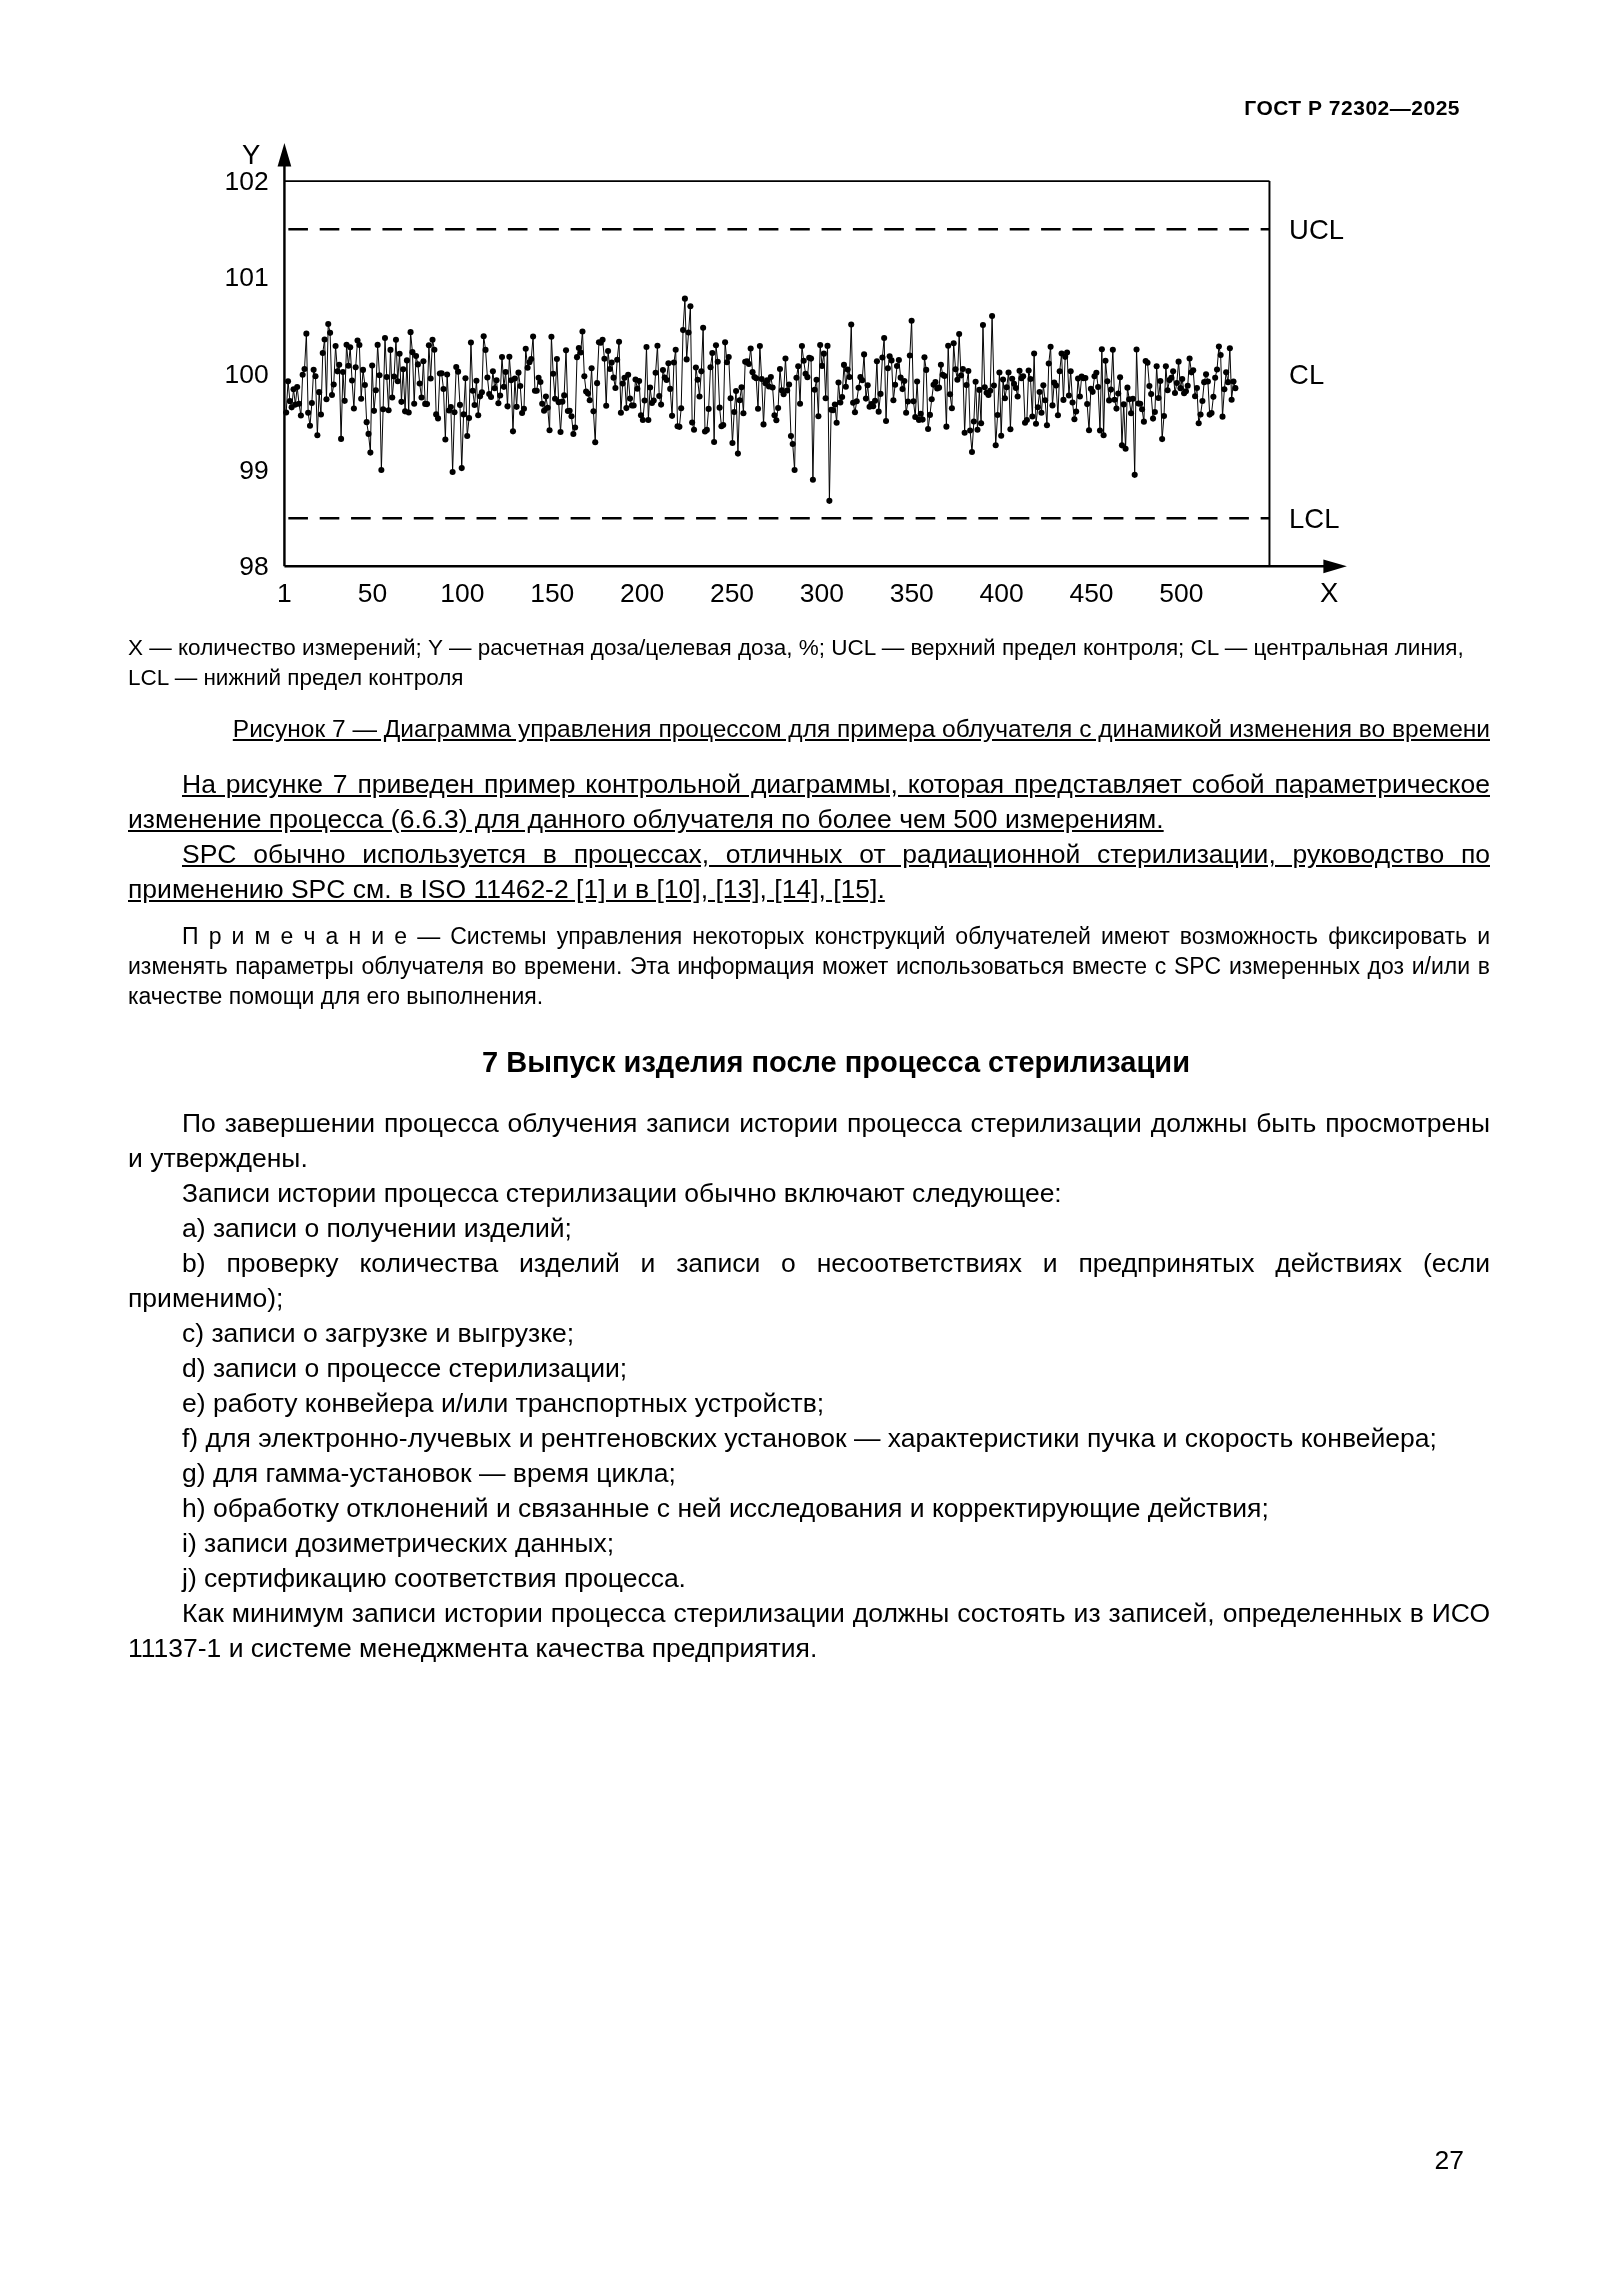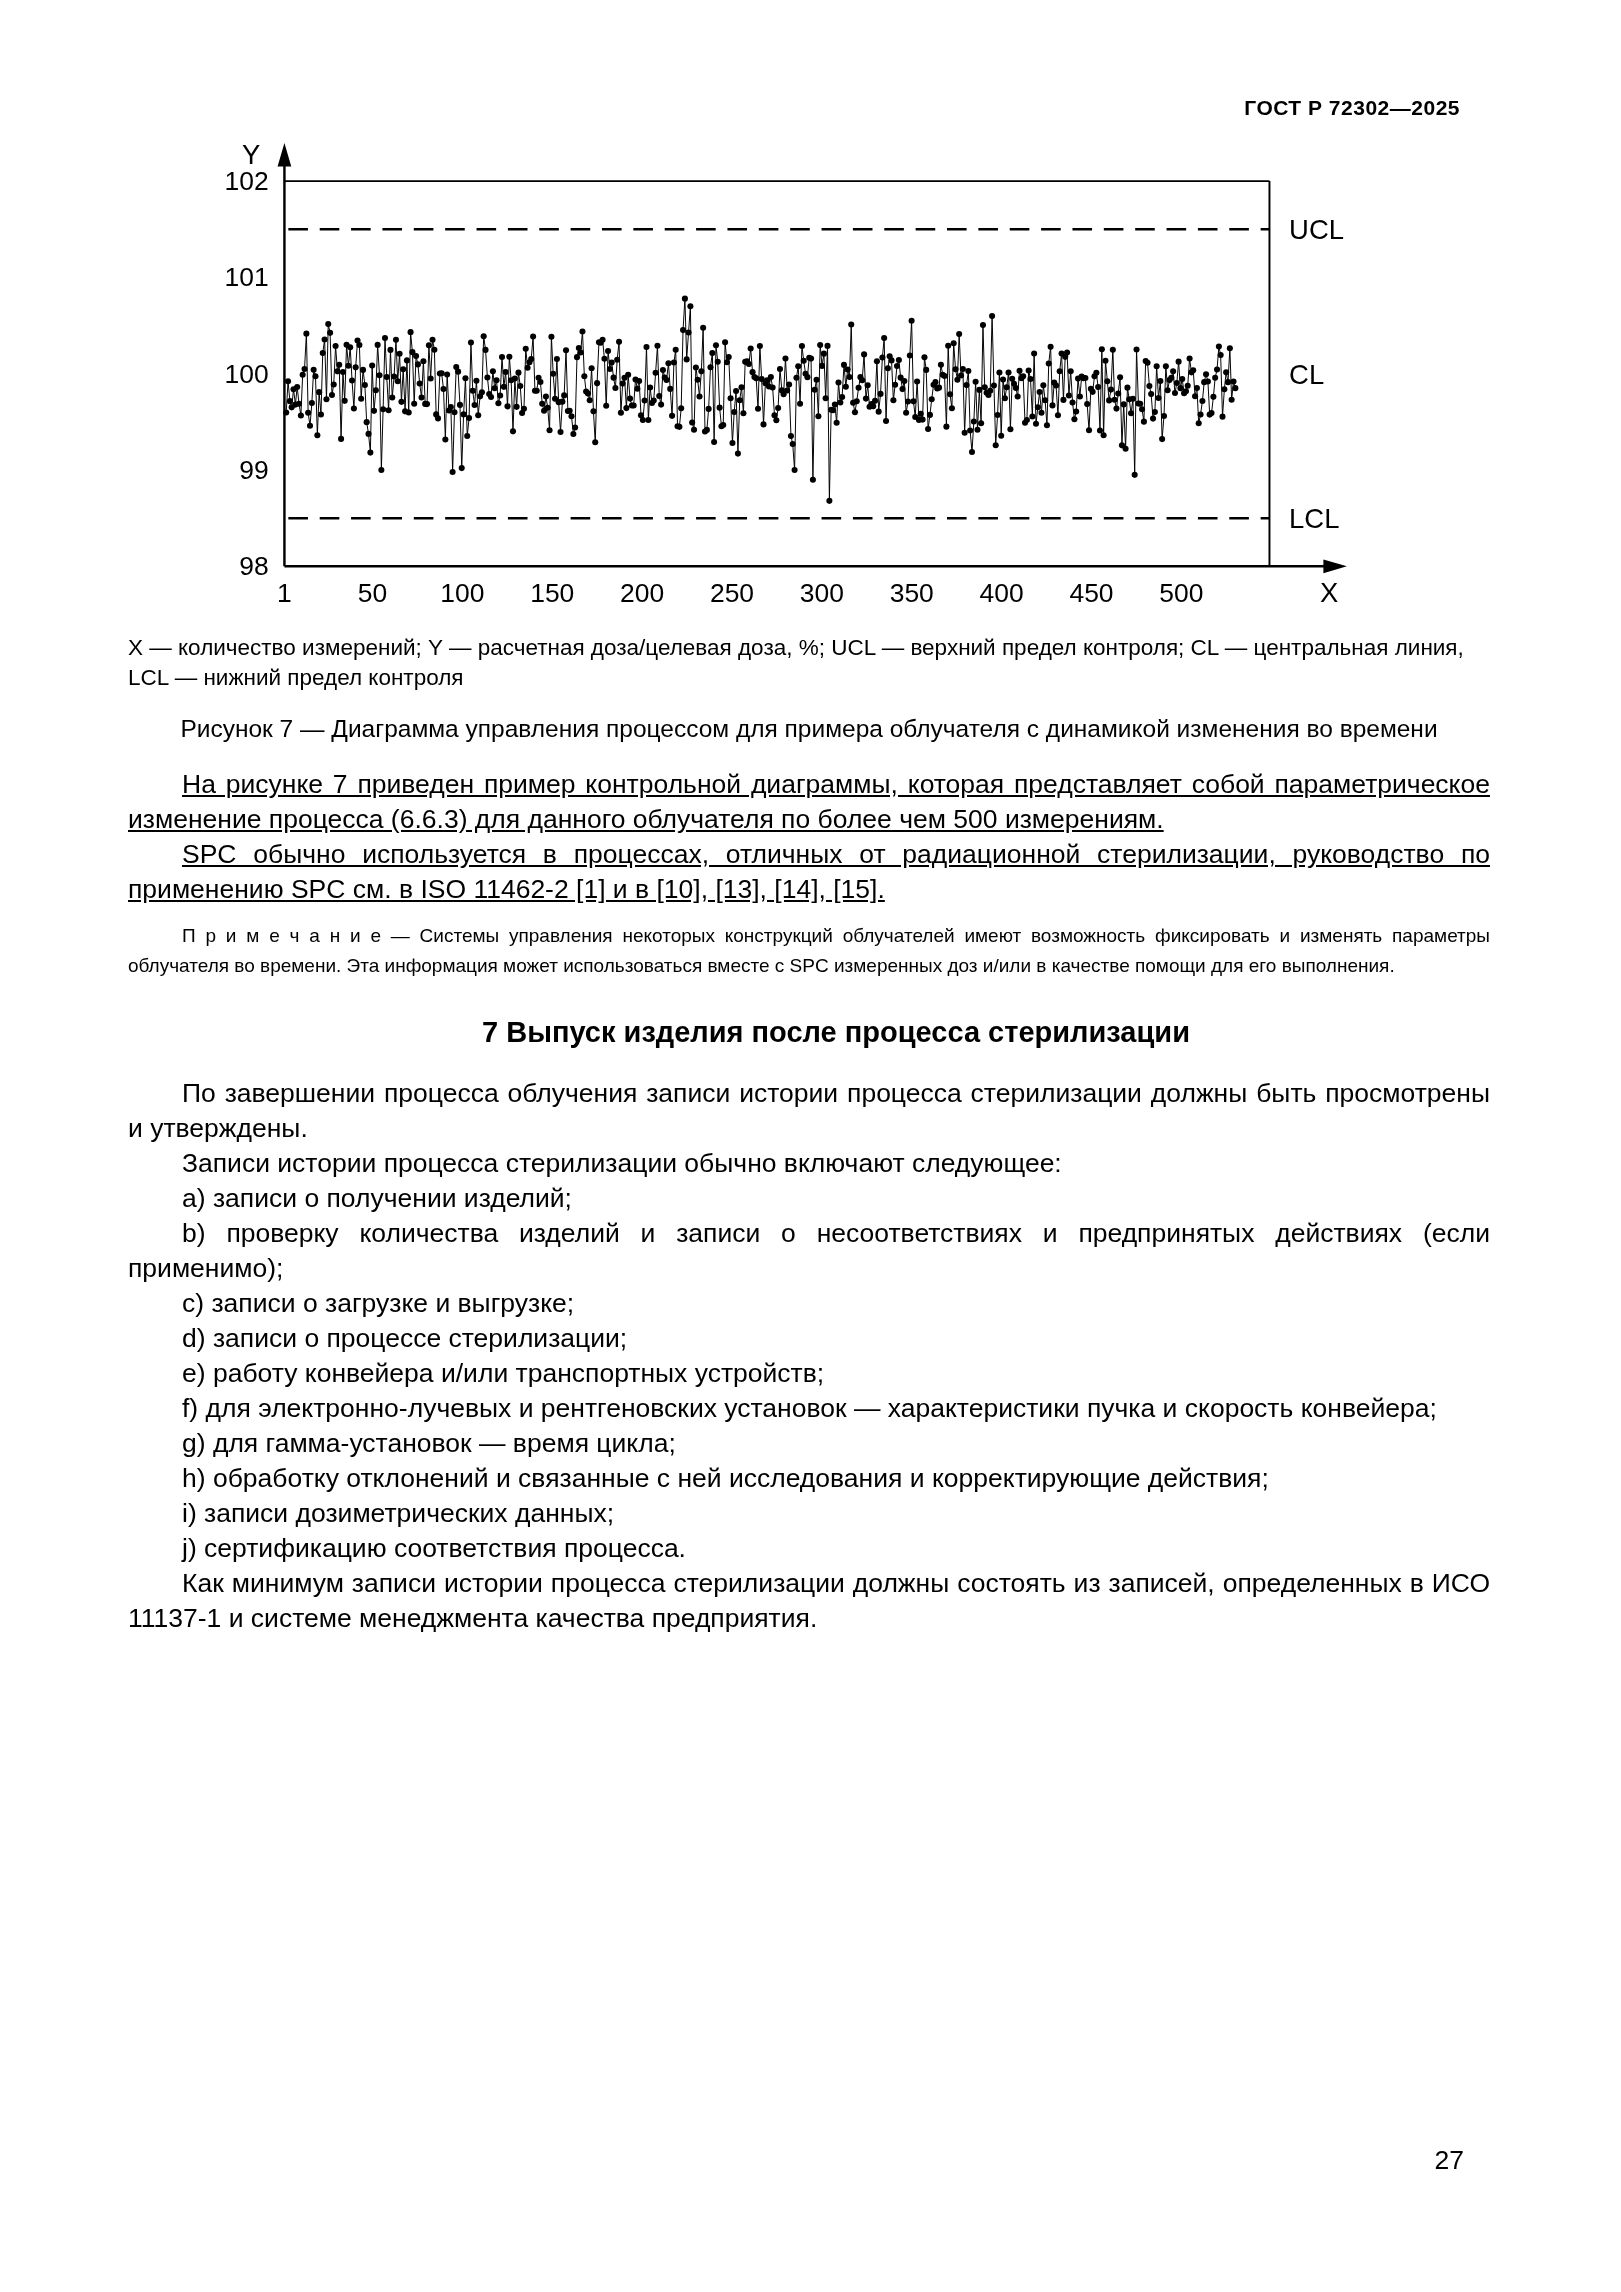--- a/index.html
+++ b/index.html
@@ -12,24 +12,24 @@
     font-size:21px;font-weight:bold;letter-spacing:0.5px;
   }
   .chart-wrap{position:absolute;top:137px;left:108px;width:1431px;height:495px;}
   svg text{font-family:"Liberation Sans", sans-serif;fill:#000;}
   .content{
     position:absolute;top:633px;left:128px;width:1362px;
     font-size:26.5px;line-height:35px;text-align:justify;
   }
   .figure-legend{font-size:22.5px;line-height:30px;}
   .figure-legend div{margin:0;}
-  .figure-caption{text-align:center;font-size:24.5px;line-height:31px;margin-top:19.6px;}
+  .figure-caption{text-align:right;font-size:24.5px;line-height:31px;margin-top:19.6px;text-decoration:underline;}
   .intro{margin-top:23.5px;text-decoration:underline;}
   .content p{margin:0;text-indent:54px;}
-  p.note{font-size:19px;line-height:30px;margin:13.7px 0 0 0;}
+  p.note{font-size:23px;line-height:30px;margin:13.7px 0 0 0;}
   h2.section-heading{
     font-size:29px;line-height:37px;font-weight:bold;
     margin:33px 0 25.5px 0;padding-left:54px;text-align:center;
   }
   .page-number{position:absolute;top:2145px;right:157px;font-size:26.5px;}
 </style>
 </head>
 <body>
 
 <div class="doc-header">ГОСТ Р 72302—2025</div>

